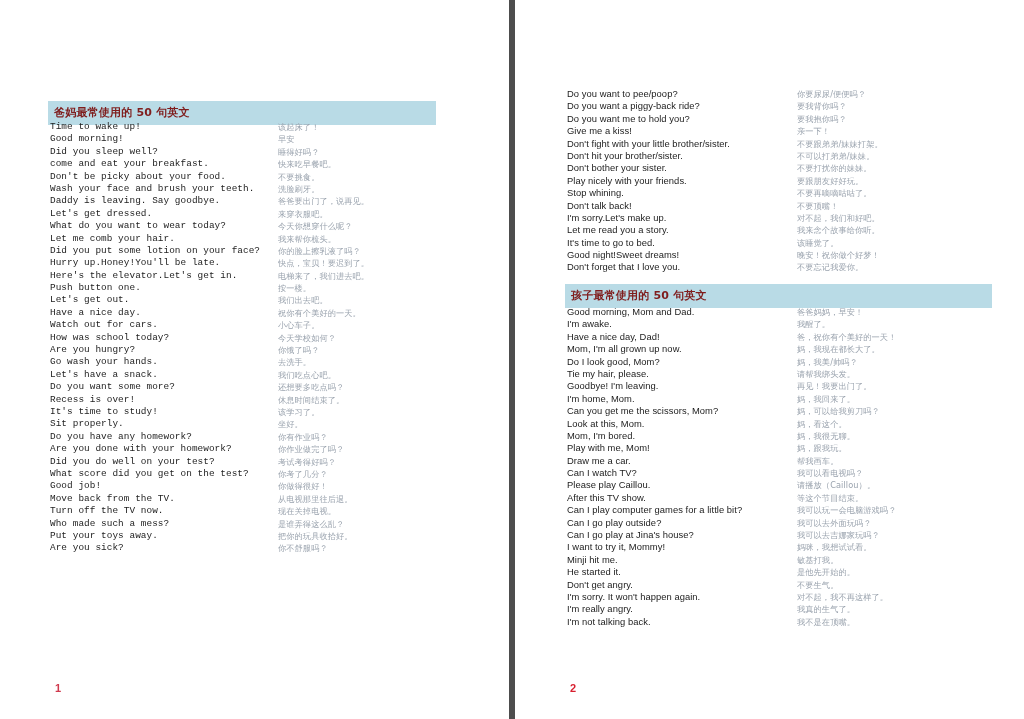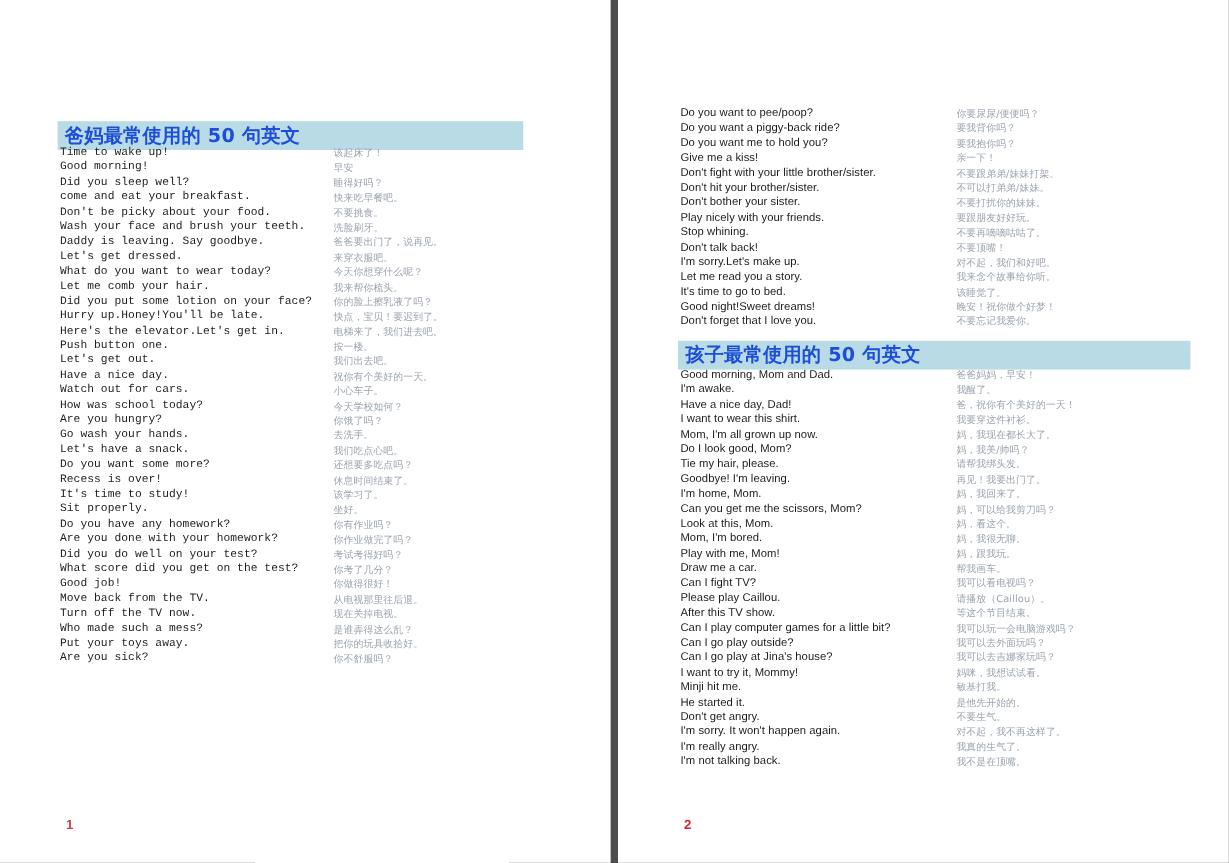--- a/index.html
+++ b/index.html
@@ -38,22 +38,22 @@
     position: absolute;
     left: 0;
     right: 0;
     top: 0;
     bottom: 0;
   }
   
   .section-head {
     position: absolute;
     background: #b9dbe6;
-    color: #1d4ed8;
-    font-size: 16px;
+    color: #7f1d1d;
+    font-size: 11px;
     font-weight: bold;
     letter-spacing: 0.2px;
     line-height: 19px;
     padding: 2px 0 3px 6px;
     white-space: nowrap;
     font-family: "DejaVu Sans", "Liberation Sans", sans-serif;
   }
   
   .phrase-list {
     position: absolute;
@@ -347,24 +347,20 @@
           </div>
           <div class="row">
             <div class="en">I'm awake.</div>
             <div class="zh">我醒了。</div>
           </div>
           <div class="row">
             <div class="en">Have a nice day, Dad!</div>
             <div class="zh">爸，祝你有个美好的一天！</div>
           </div>
           <div class="row">
-            <div class="en">I want to wear this shirt.</div>
-            <div class="zh">我要穿这件衬衫。</div>
-          </div>
-          <div class="row">
             <div class="en">Mom, I'm all grown up now.</div>
             <div class="zh">妈，我现在都长大了。</div>
           </div>
           <div class="row">
             <div class="en">Do I look good, Mom?</div>
             <div class="zh">妈，我美/帅吗？</div>
           </div>
           <div class="row">
             <div class="en">Tie my hair, please.</div>
             <div class="zh">请帮我绑头发。</div>
@@ -391,21 +387,21 @@
           </div>
           <div class="row">
             <div class="en">Play with me, Mom!</div>
             <div class="zh">妈，跟我玩。</div>
           </div>
           <div class="row">
             <div class="en">Draw me a car.</div>
             <div class="zh">帮我画车。</div>
           </div>
           <div class="row">
-            <div class="en">Can I fight TV?</div>
+            <div class="en">Can I watch TV?</div>
             <div class="zh">我可以看电视吗？</div>
           </div>
           <div class="row">
             <div class="en">Please play Caillou.</div>
             <div class="zh">请播放（Caillou）。</div>
           </div>
           <div class="row">
             <div class="en">After this TV show.</div>
             <div class="zh">等这个节目结束。</div>
           </div>

